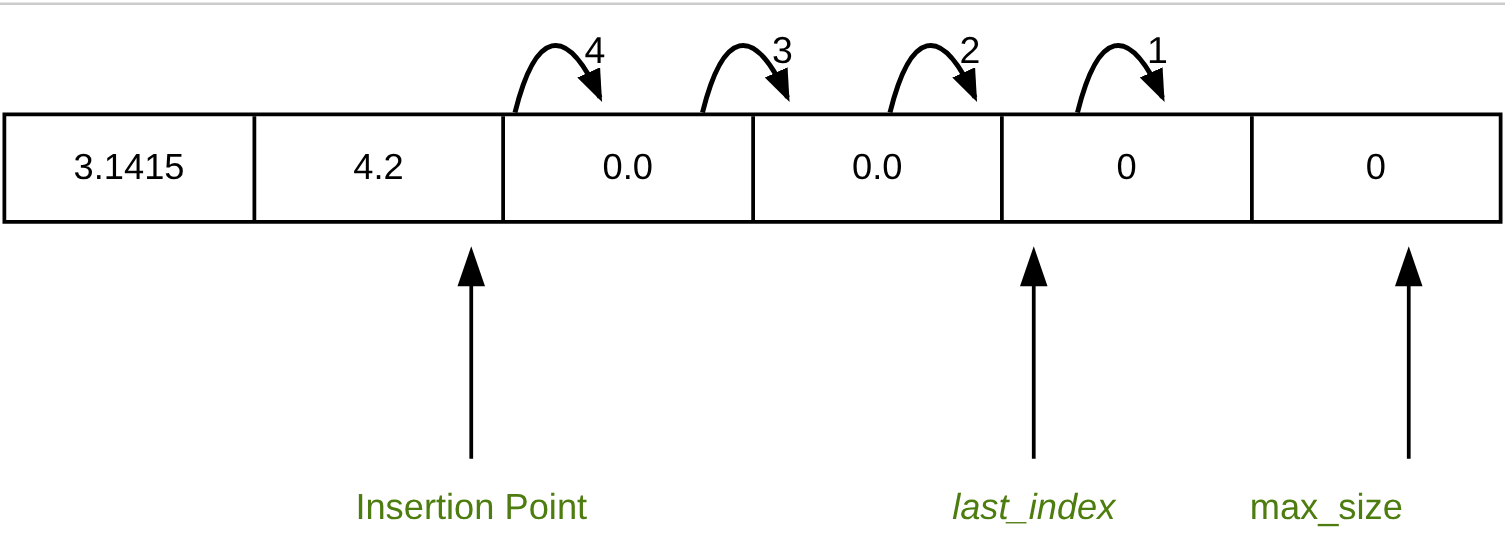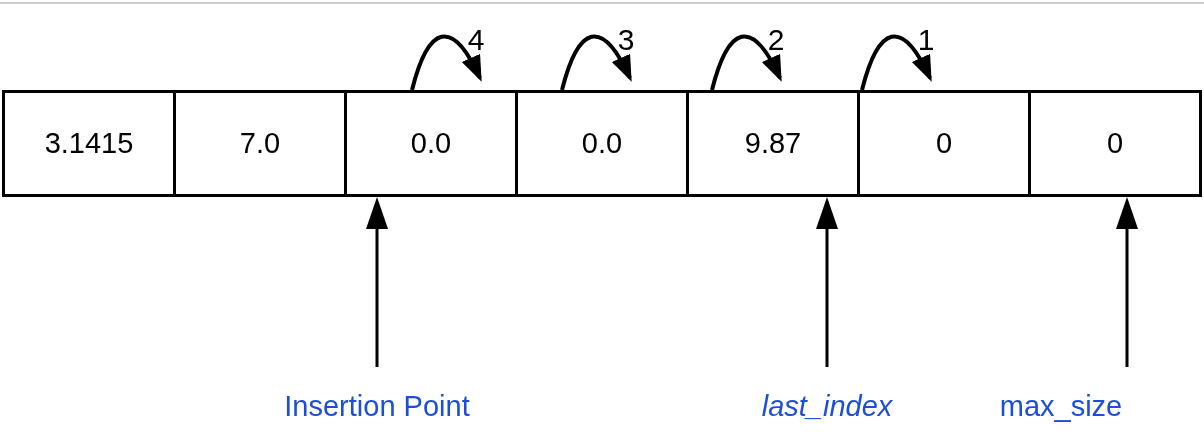--- a/index.html
+++ b/index.html
@@ -20,21 +20,21 @@
     left: 0;
     top: 2px;
     width: 100%;
     height: 2px;
   }
   .cells {
     position: absolute;
     left: 2px;
     top: 90px;
     width: 1200px;
-    height: 107px;
+    height: 89px;
     box-sizing: border-box;
     border: 3px solid #000;
     display: flex;
   }
   .cell {
     flex: 1 1 0;
     display: flex;
     align-items: center;
     justify-content: center;
     font-size: 29px;
@@ -50,47 +50,44 @@
     left: 0;
     top: 0;
     pointer-events: none;
   }
   .pointer-label {
     position: absolute;
     top: 390px;
     transform: translateX(-50%);
     font-size: 29px;
     white-space: nowrap;
-    color: #1d4ed8;
+    color: #4d7c0f;
   }
   .hop-label {
     font-size: 30px;
     font-family: "Liberation Sans", sans-serif;
   }
 </style>
 </head>
 <body>
 
 <div class="stage">
   <div class="top-rule" id="top-rule" style="background: rgb(204, 204, 204);"></div>
   <div class="cells" id="cells">
       <div class="cell">
         <span>3.1415</span>
       </div>
       <div class="cell">
-        <span>7.0</span>
+        <span>4.2</span>
       </div>
       <div class="cell">
         <span>0.0</span>
       </div>
       <div class="cell">
         <span>0.0</span>
-      </div>
-      <div class="cell">
-        <span>9.87</span>
       </div>
       <div class="cell">
         <span>0</span>
       </div>
       <div class="cell">
         <span>0</span>
       </div>
     </div>
   <svg class="overlay" id="overlay" width="1204" height="439" viewBox="0 0 1204 439">
       <defs>

